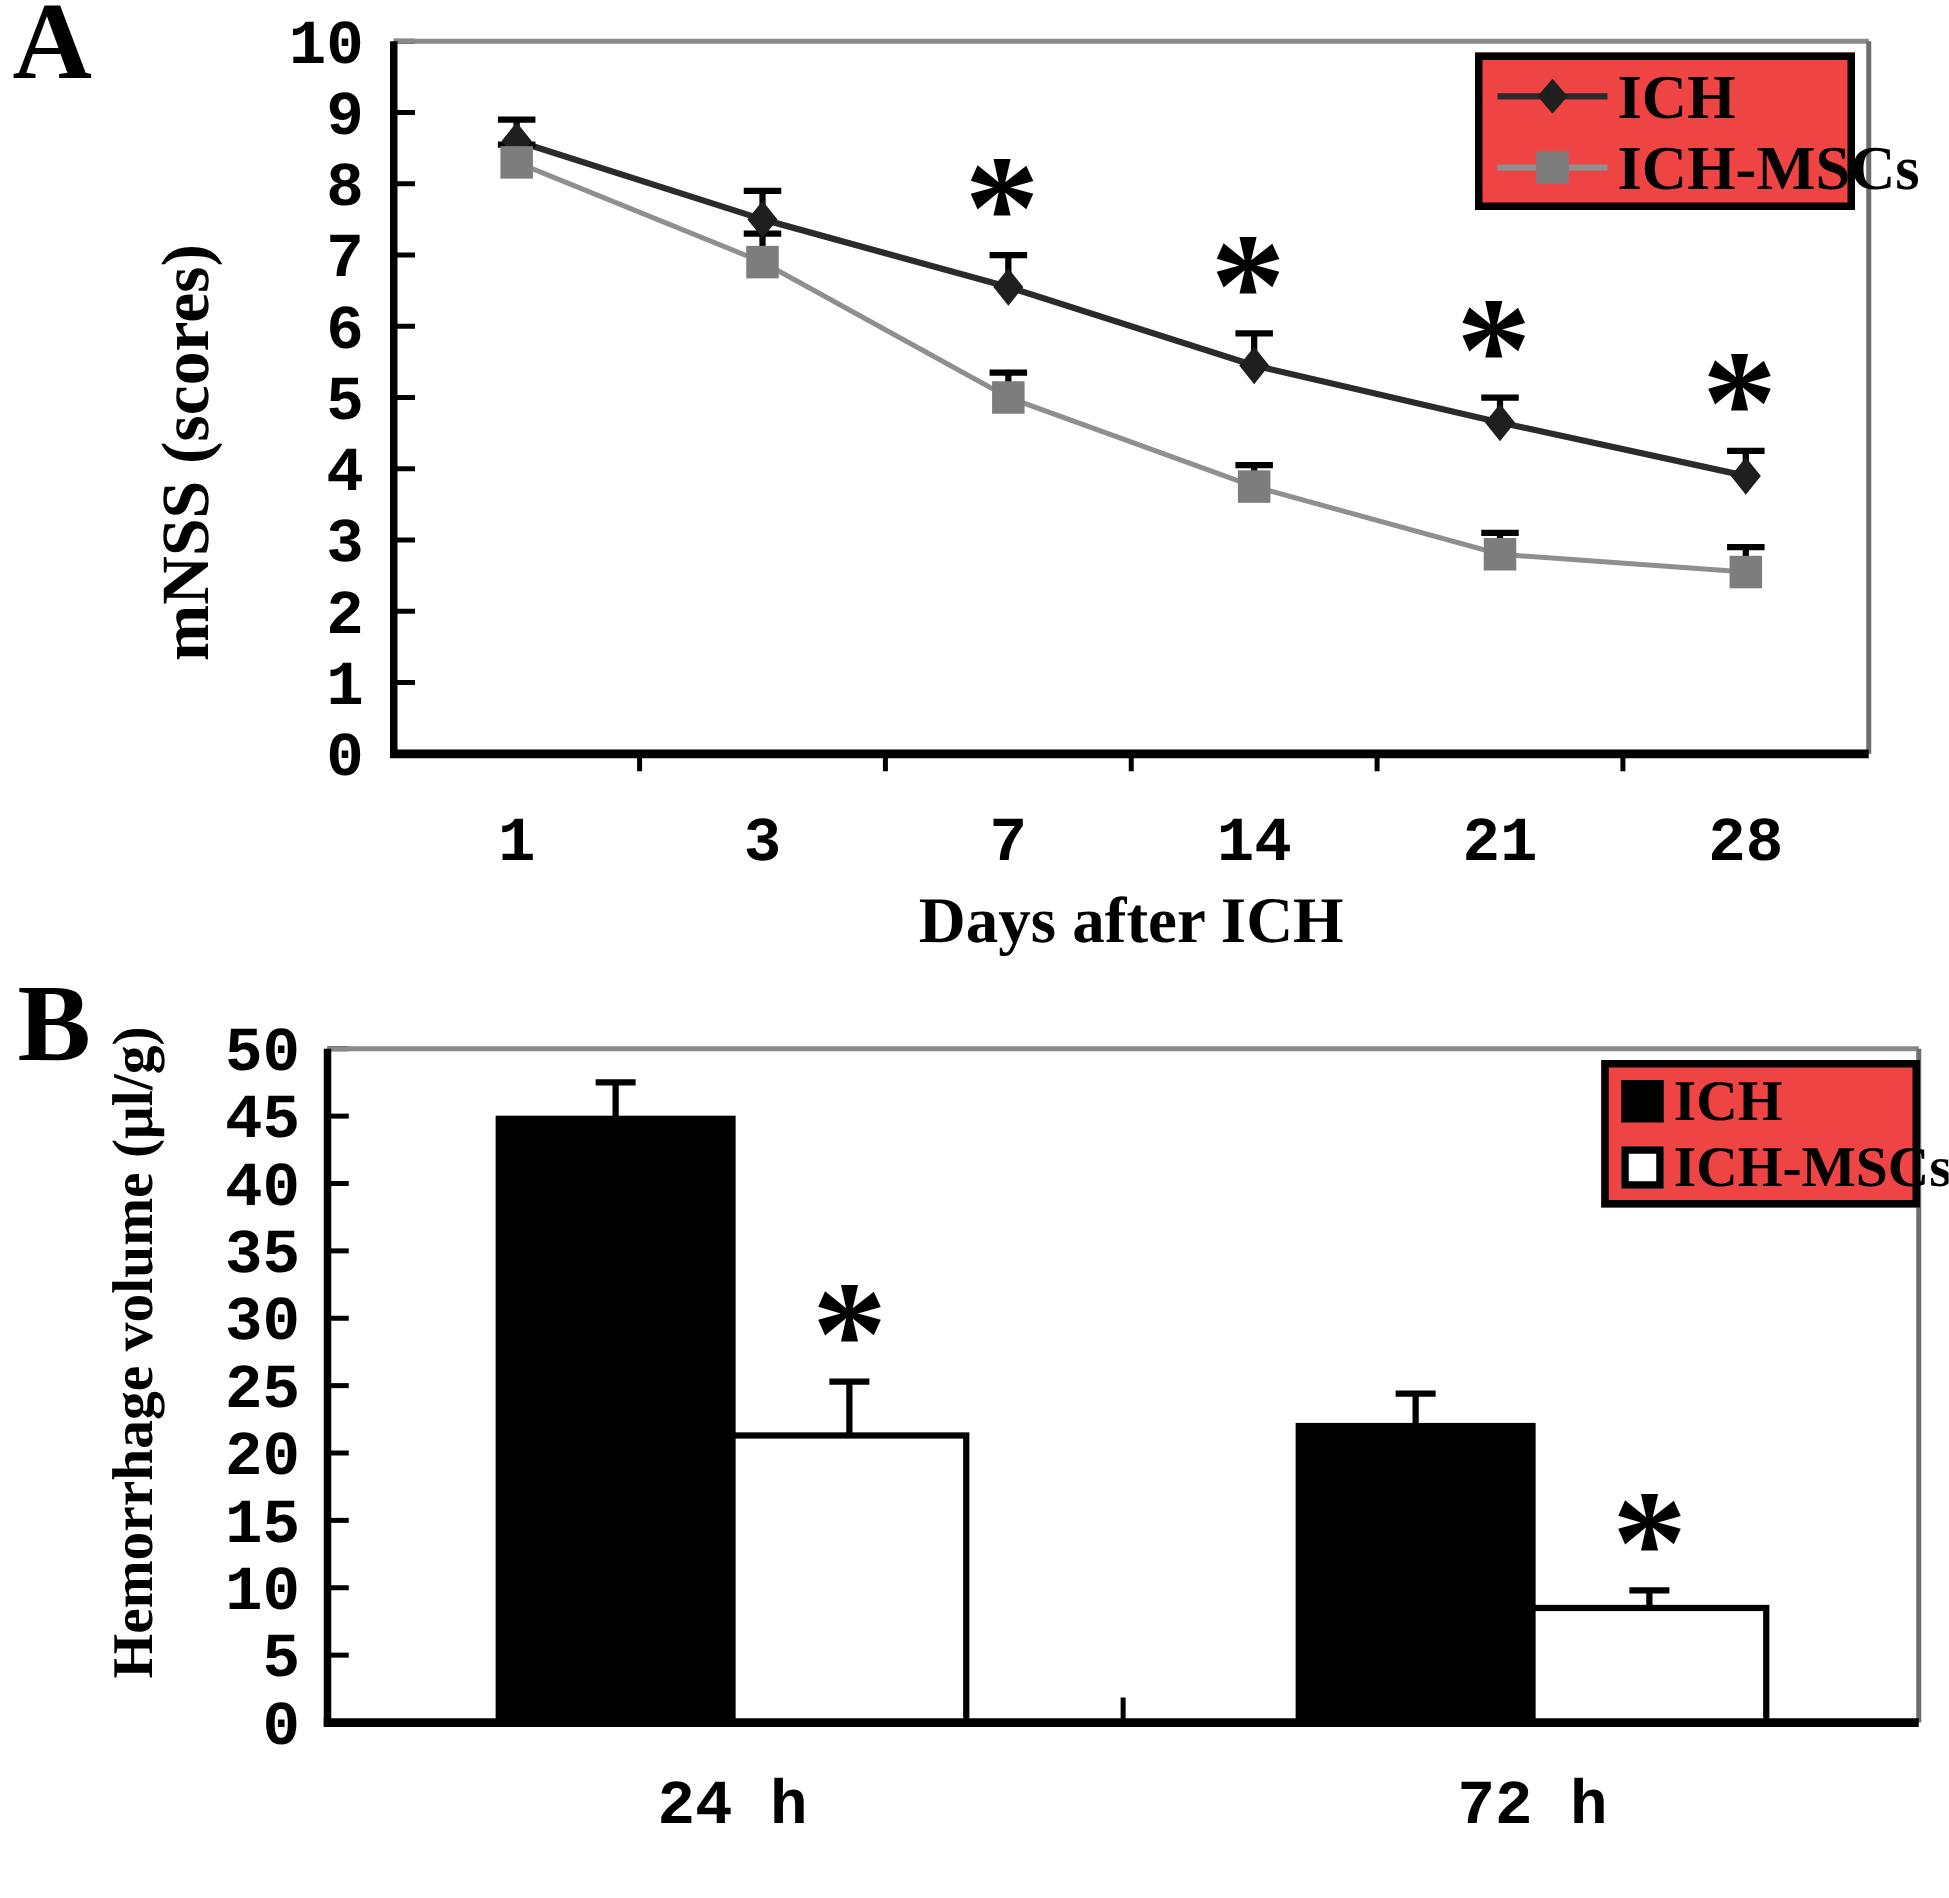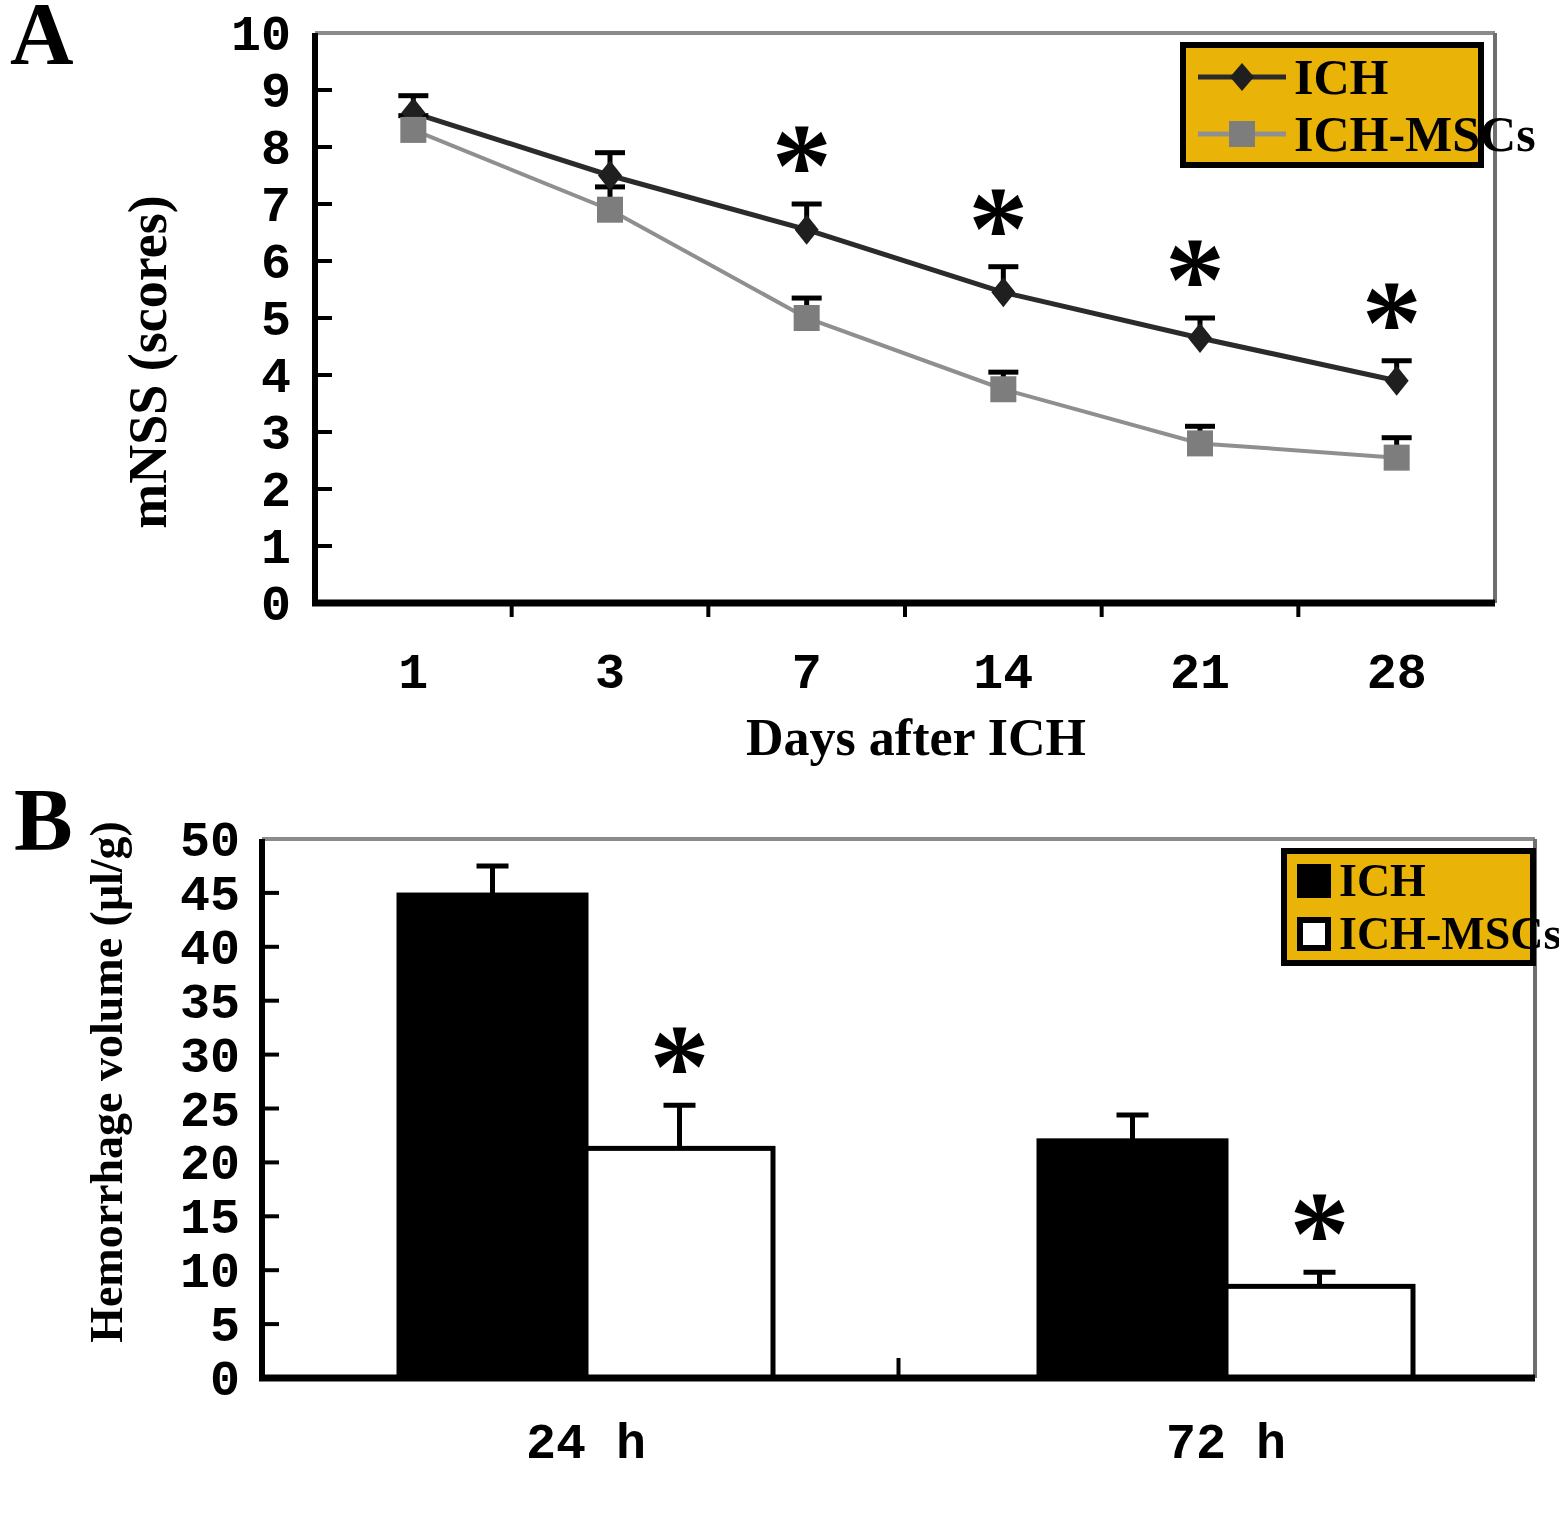--- a/index.html
+++ b/index.html
@@ -3,25 +3,25 @@
 <meta charset="utf-8">
 <style>
   html,body{margin:0;padding:0;background:#ffffff;}
   #stage{position:relative;width:1559px;height:1518px;background:#ffffff;overflow:hidden;
          font-family:"Liberation Serif",serif;}
   #chart-svg{position:absolute;left:0;top:0;}
   .panel-letter{position:absolute;font-family:"Liberation Serif",serif;font-weight:bold;
                 font-size:88px;color:#000;line-height:1;}
   .axis-title{position:absolute;font-family:"Liberation Serif",serif;font-weight:bold;color:#000;
               white-space:nowrap;}
-  .xlab-a{left:905px;top:737px;transform:translate(-50%,-50%);font-size:52px;margin-left:11px;}
+  .xlab-a{left:905px;top:737px;transform:translate(-50%,-50%);font-size:52px;}
   .ylab-a{left:148px;top:362px;transform:translate(-50%,-50%) rotate(-90deg);font-size:54px;}
   .xlab-b{left:898px;top:1490px;transform:translate(-50%,-50%);font-size:52px;}
   .ylab-b{left:106px;top:1082px;transform:translate(-50%,-50%) rotate(-90deg);font-size:46px;}
-  .legend{position:absolute;background:#eab308;border:6px solid #000;box-sizing:border-box;
+  .legend{position:absolute;background:#ef4444;border:6px solid #000;box-sizing:border-box;
           display:flex;flex-direction:column;justify-content:flex-end;}
   #legend-a{left:1180px;top:42px;width:304px;height:126px;padding-left:10px;}
   #legend-b{left:1281px;top:848px;width:255px;height:118px;padding-left:10px;}
   .lrow{display:flex;align-items:center;height:58px;}
   .ltext{font-family:"Liberation Serif",serif;font-weight:bold;font-size:50px;color:#000;
          white-space:nowrap;line-height:1;}
   #legend-b .ltext{font-size:46px;}
   .lsym{margin-right:6px;flex:0 0 auto;}
   .swatch{width:34px;height:34px;box-sizing:border-box;margin-right:8px;flex:0 0 auto;}
   .swatch.outlined{border:6px solid #000;}

